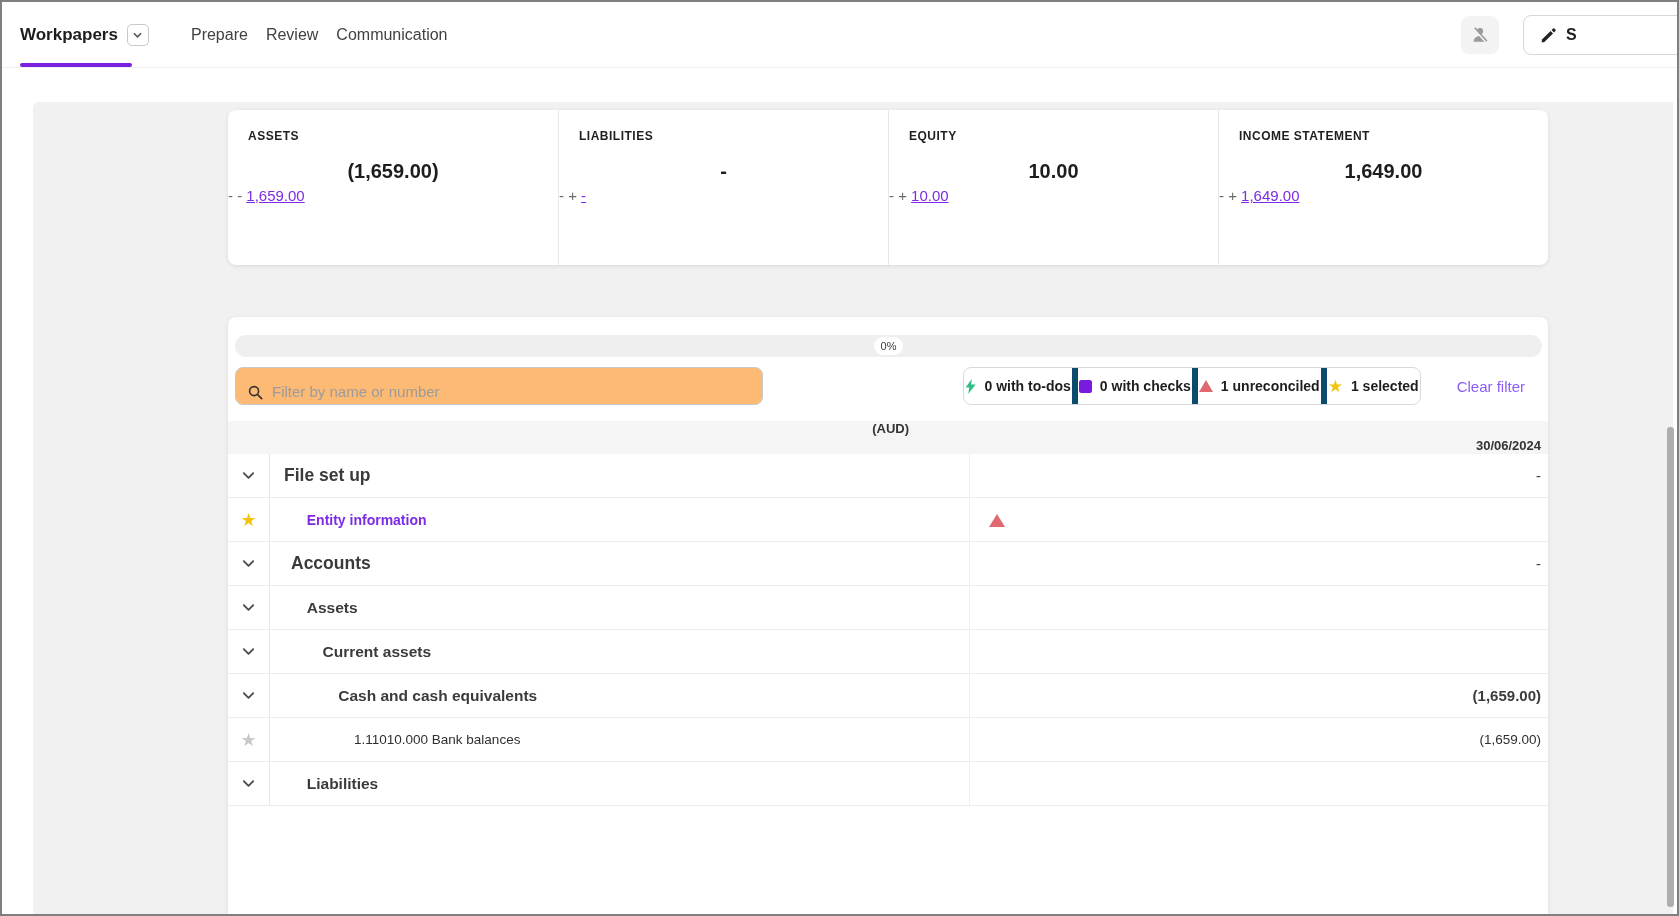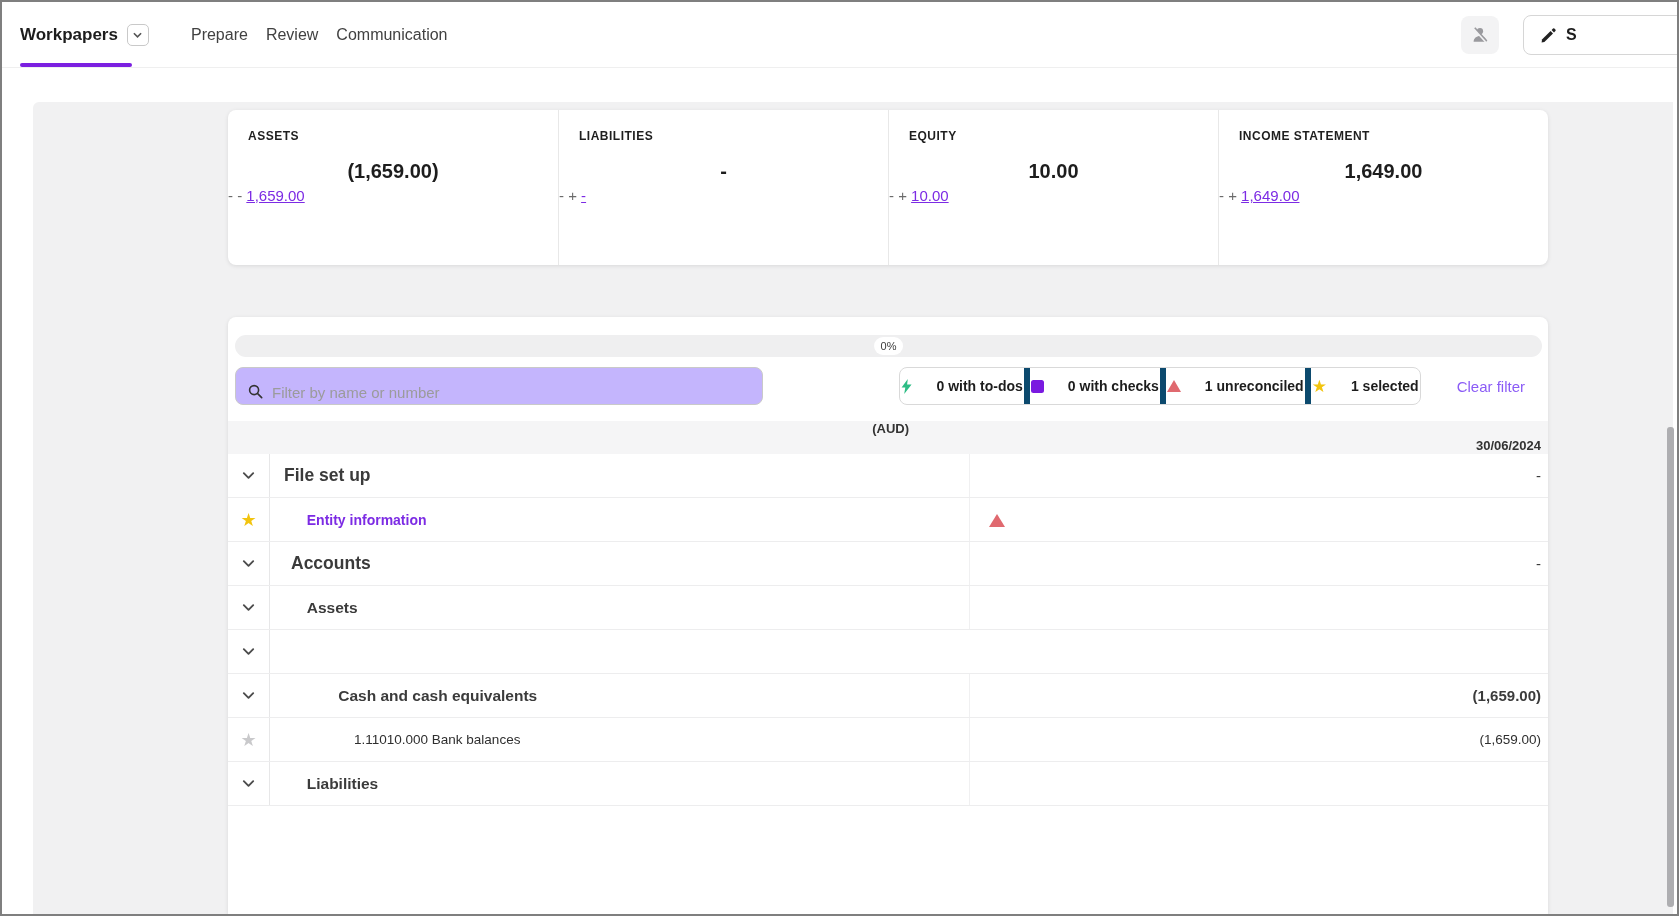--- a/index.html
+++ b/index.html
@@ -67,31 +67,31 @@
   .progress-track{
     margin:18px 6px 0 7px; height:22px; background:#efeff0; border-radius:11px; position:relative;
   }
   .progress-pill{
     position:absolute; left:50%; top:50%; transform:translate(-50%,-50%);
     background:#fff; border-radius:10px; padding:3px 7px; font-size:11px; color:#3c3c3c;
   }
   .filter-row{ display:flex; align-items:center; margin:10px 6px 0 7px; height:38px; }
   .search-box{
     width:528px; height:38px; border:1px solid #c9c9c9; border-radius:8px;
-    display:flex; align-items:flex-start; padding:16px 12px; gap:9px; background:#c4b5fd;
+    display:flex; align-items:flex-end; padding:4px 12px; gap:9px; background:#fdba74;
   }
   .search-box svg{ flex:none; }
   .search-input{ border:none; outline:none; flex:1; font-size:15px; color:#333;
     font-family:"Liberation Sans",sans-serif; background:transparent;}
   .search-input::placeholder{ color:#9b9b9b; }
   .filter-spacer{ flex:1; }
   .segments{
     display:flex; border:1px solid #d9d9d9; border-radius:8px; height:38px; background:#fff; overflow:hidden;
   }
-  .seg{ display:flex; align-items:center; gap:24px; padding:0 1px; cursor:pointer; }
+  .seg{ display:flex; align-items:center; gap:8px; padding:0 1px; cursor:pointer; }
   .seg + .seg{ border-left:6px solid #0c4a6e; }
   .seg-label{ font-size:14px; font-weight:700; color:#1d1d1d; white-space:nowrap; }
   .seg-icon{ display:flex; align-items:center; }
   .clear-filter{
     margin-left:36px; margin-right:17px; background:none; border:none;
     font-size:15px; color:#8b5cf6; font-family:"Liberation Sans",sans-serif; cursor:pointer; white-space:nowrap;
   }
   
   .ttable{ margin-top:16px; }
   .thead{ height:33px; background:#f5f5f6; display:flex; font-size:13px; font-weight:700; color:#333;flex-direction:column; }
@@ -326,20 +326,23 @@
       </div>
     </div>
 
     <div class="trow kind-group" data-lead="chevron" data-flag="false">
       <div class="c1">
         <svg class="lead lead-chevron" viewBox="0 0 16 16">
           <polyline points="3,5.5 8,10.5 13,5.5"></polyline>
         </svg>
 
       </div>
+      <div class="c2">
+        <span class="rname" style="margin-left: 52.5px;">Current assets</span>
+      </div>
       <div class="c3">
 
         <span class="rvalue"></span>
       </div>
     </div>
 
     <div class="trow kind-group" data-lead="chevron" data-flag="false">
       <div class="c1">
         <svg class="lead lead-chevron" viewBox="0 0 16 16">
           <polyline points="3,5.5 8,10.5 13,5.5"></polyline>

